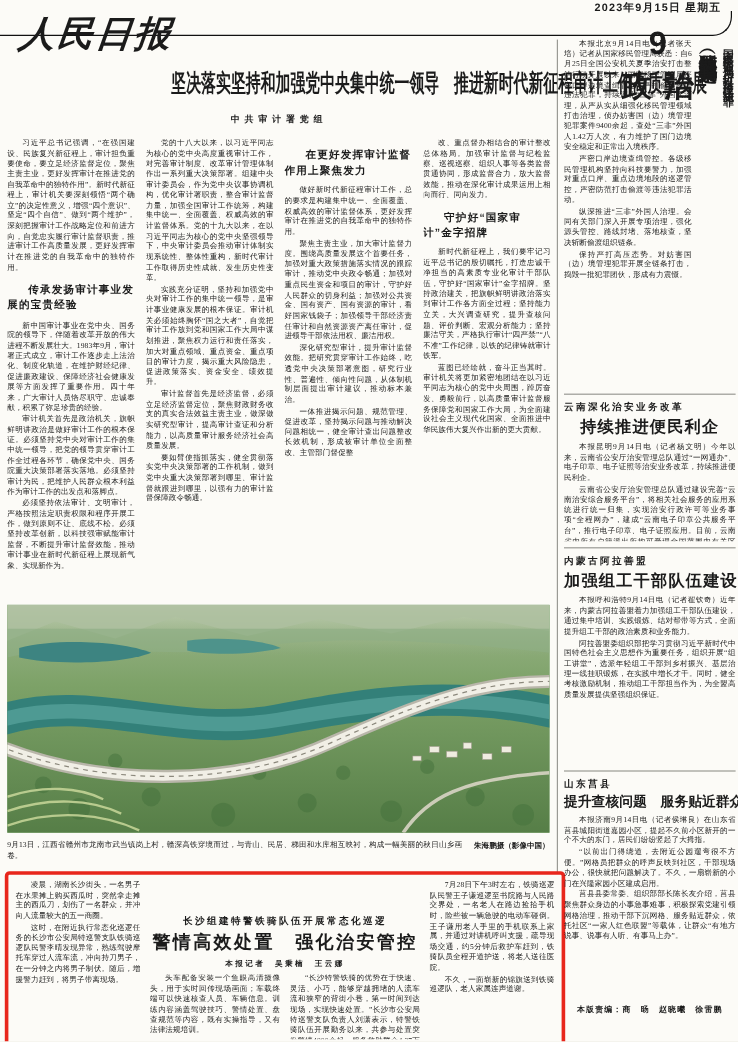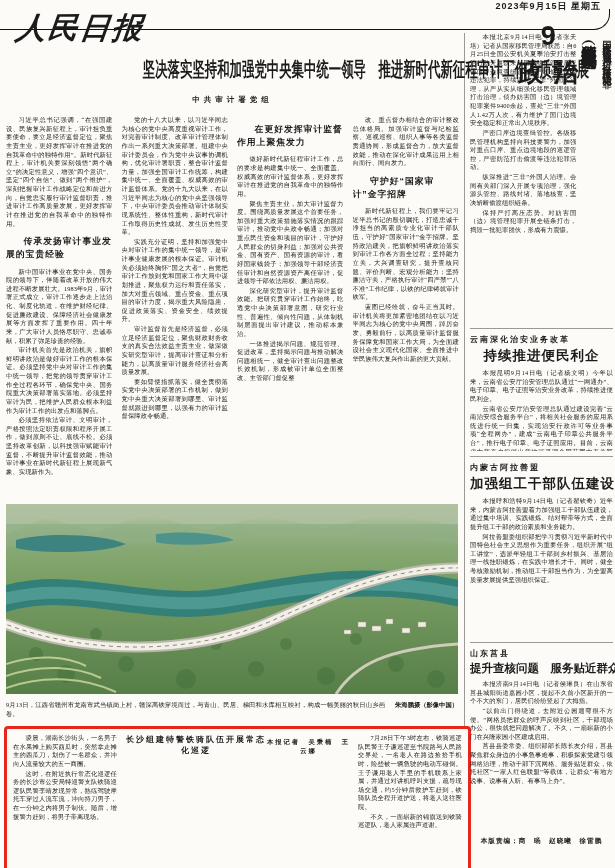--- a/index.html
+++ b/index.html
@@ -29,21 +29,21 @@
 
   
   .photo-wrap{position:absolute;left:6px;top:504px;width:452px;height:190px;overflow:hidden;background:#6f9a60;}
   .caption-row{position:absolute;left:6px;top:701px;width:452px;display:flex;justify-content:space-between;gap:10px;}
   .caption{font-size:6.3px;line-height:1.4;text-align:justify;}
   .credit{font-size:6.3px;white-space:nowrap;font-weight:bold;}
 
   
   .police{position:absolute;left:4px;top:726px;width:449px;height:132px;border:3px solid #e8261c;border-radius:4px;background:#fcfbf7;display:flex;gap:8px;padding:5px 6px;box-sizing:content-box;}
   .police .side-col{width:104px;overflow:hidden;}
-  .police-center{flex:1;display:flex;flex-direction:row;}
+  .police-center{flex:1;display:flex;flex-direction:column;margin-top:28px;}
   .police-kicker{text-align:center;font-size:8px;font-weight:700;font-family:"Liberation Sans",sans-serif;letter-spacing:2px;}
   .police-headline{text-align:center;font-size:15px;font-weight:900;font-family:"Liberation Sans",sans-serif;letter-spacing:2px;white-space:nowrap;margin-top:3px;}
   .police-byline{text-align:center;font-size:6.3px;font-weight:bold;letter-spacing:2px;margin:4px 0 4px;}
   .police-midcols{display:flex;gap:8px;flex:1;overflow:hidden;}
   .police-midcols>div{flex:1;overflow:hidden;}
 
   
   .sidebar{position:absolute;left:470px;top:33px;width:143px;}
   .sb-art1{display:flex;flex-direction:row;height:290px;overflow:hidden;}
   .sb-art1-body{flex:1;overflow:hidden;padding-right:4px;}
@@ -176,20 +176,21 @@
     <div class="credit">朱海鹏摄（影像中国）</div>
   </div>
 
   <div class="police" style="border-color: rgb(232, 38, 28);">
     <div class="side-col">
         <p class="body-p">凌晨，湖南长沙街头，一名男子在水果摊上购买西瓜时，突然拿走摊主的西瓜刀，划伤了一名群众，并冲向人流量较大的五一商圈。</p>
         <p class="body-p">这时，在附近执行常态化巡逻任务的长沙市公安局特巡警支队铁骑巡逻队民警李晴发现异常，熟练驾驶摩托车穿过人流车流，冲向持刀男子，在一分钟之内将男子制伏。随后，增援警力赶到，将男子带离现场。</p>
       </div>
     <div class="police-center">
       <div class="police-kicker">长沙组建特警铁骑队伍开展常态化巡逻</div>
+      <div class="police-headline">警情高效处置　强化治安管控</div>
       <div class="police-byline">本报记者　吴秉楠　王云娜</div>
       <div class="police-midcols">
         <div>
             <p class="body-p">头车配备安装一个鱼眼高清摄像头，用于实时回传现场画面；车载终端可以快速核查人员、车辆信息。训练内容涵盖驾驶技巧、警情处置、盘查规范等内容，既有实操指导，又有法律法规培训。</p>
           </div>
         <div>
             <p class="body-p">“长沙特警铁骑的优势在于快速、灵活、小巧，能够穿越拥堵的人流车流和狭窄的背街小巷，第一时间到达现场，实现快速处置。”长沙市公安局特巡警支队负责人刘潇表示，特警铁骑队伍开展勤务以来，共参与处置突发警情4900余起，服务救助群众4.37万余人，全市可防性案件发案数下降40.3%。</p>
           </div>
       </div>
     </div>

